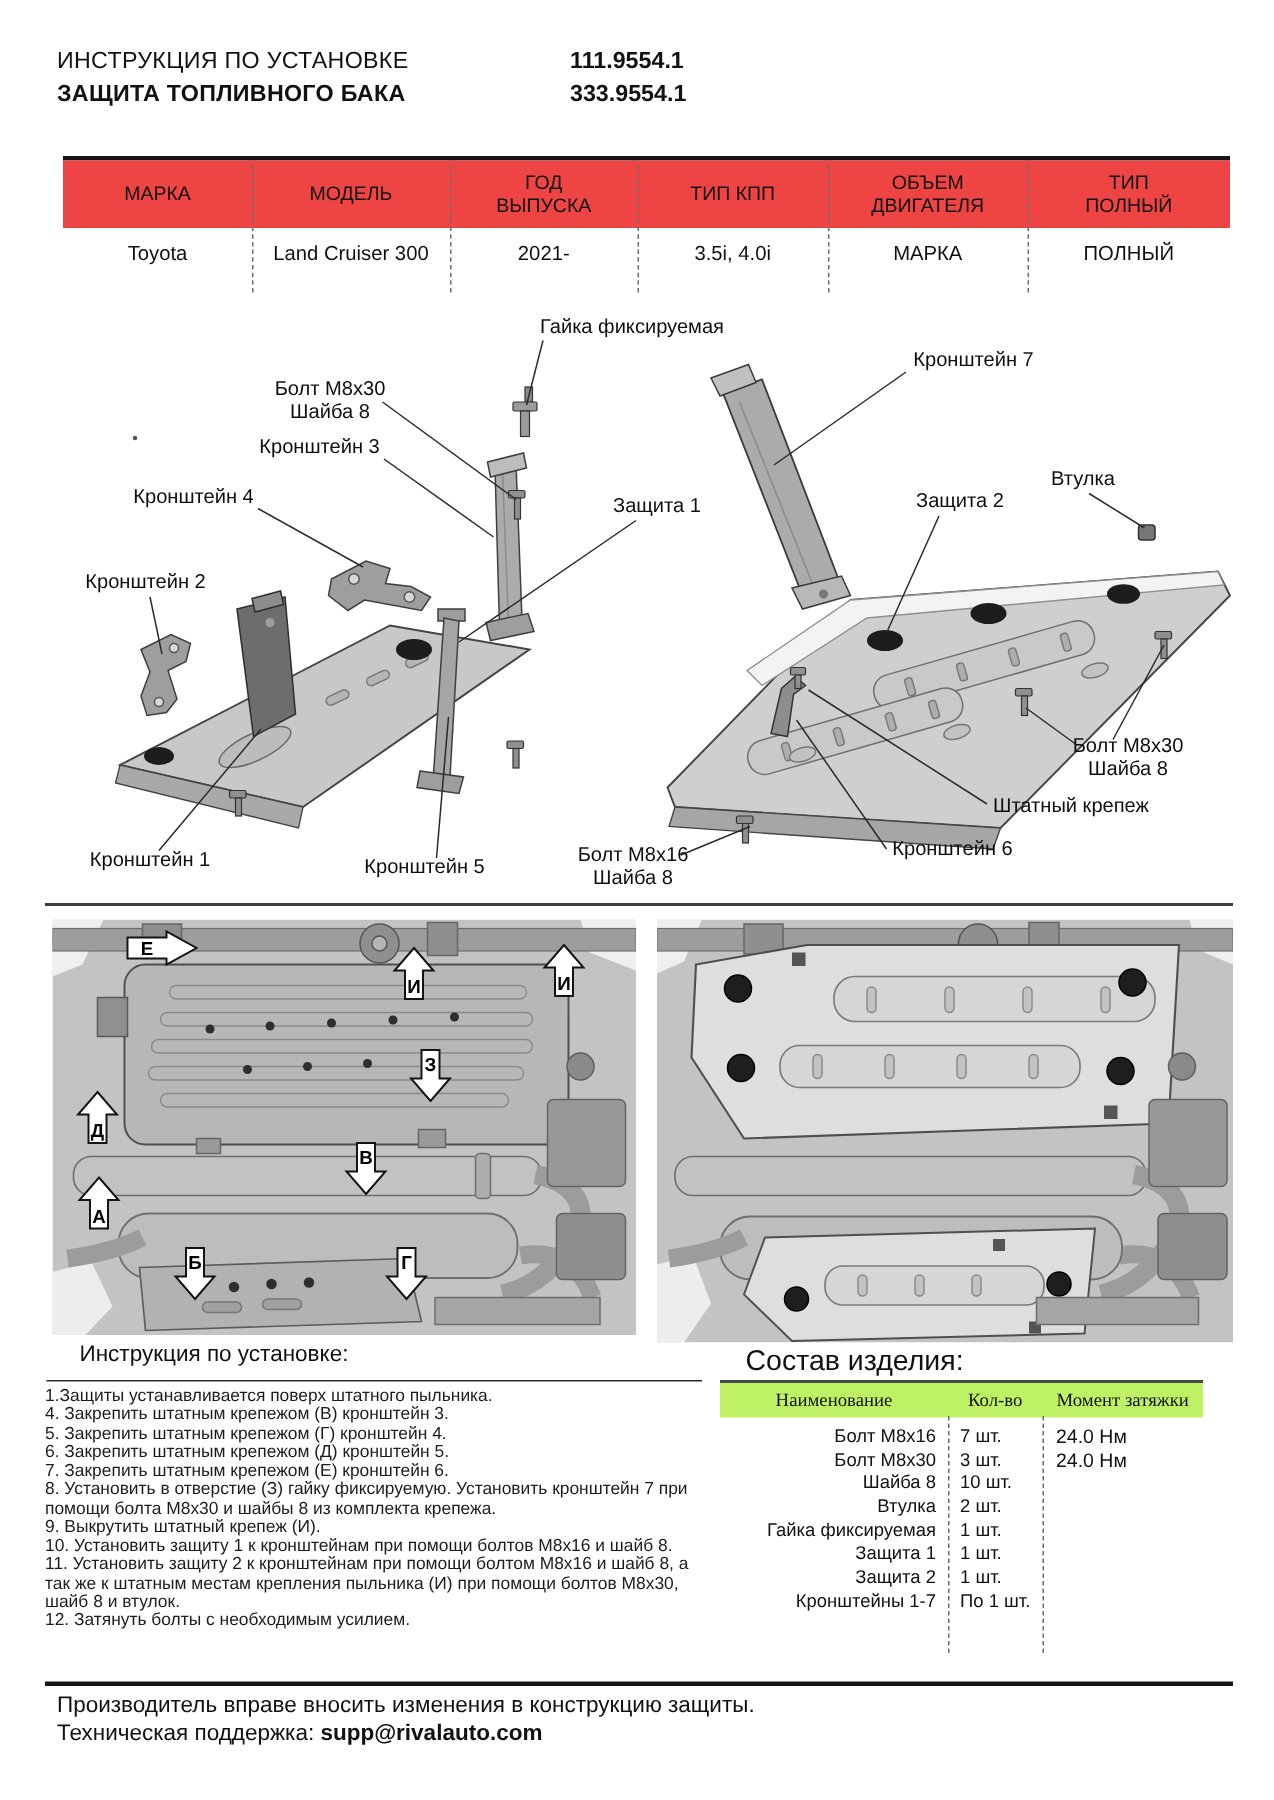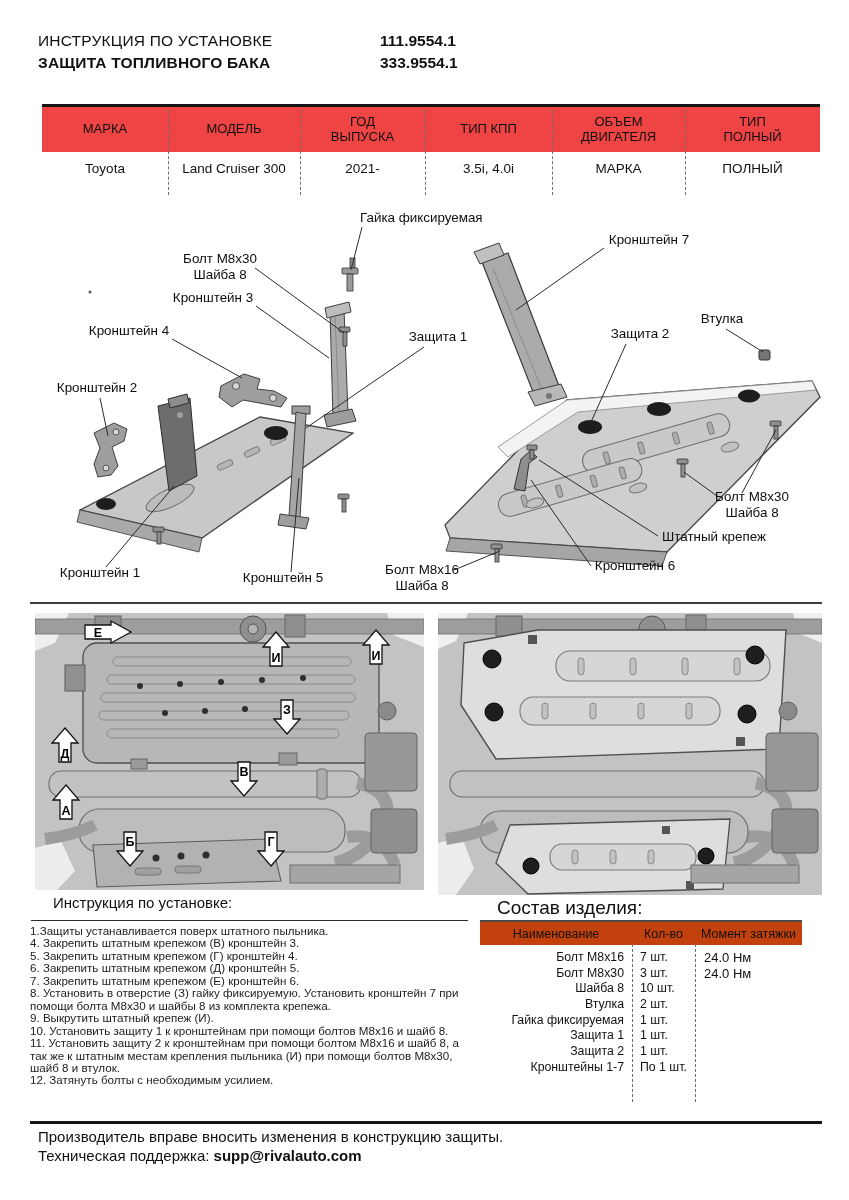--- a/index.html
+++ b/index.html
@@ -28,21 +28,21 @@
   #rule-bottom{left:30px;top:1121px;width:792px;height:3px;background:#161616;}
   #instr-rule{left:31px;top:920px;width:437px;height:1px;background:#2a2a2a;}
 
   
   #instr-title{left:38px;top:894px;font-size:15px;font-weight:normal;margin-left:15px;}
   #instr-list{left:30px;top:925px;width:443px;font-size:11.6px;line-height:12.45px;color:#1c1c1c;}
 
   
   #comp-title{left:497px;top:897px;font-size:19px;font-weight:normal;}
   #comp-table{left:480px;top:920px;width:322px;}
-  #comp-head{display:grid;grid-template-columns:152px 63px 107px;background:#c2410c;border-top:2px solid #4a4a4a;height:23px;}
+  #comp-head{display:grid;grid-template-columns:152px 63px 107px;background:#bef264;border-top:2px solid #4a4a4a;height:23px;font-family:Liberation Serif, serif;}
   #comp-head .cell{font-size:12.5px;}
   .comp-row{display:grid;grid-template-columns:152px 63px 107px;height:15.7px;line-height:15.7px;font-size:12.3px;}
   .comp-name{text-align:right;padding-right:8px;}
   .comp-qty{text-align:left;padding-left:8px;}
   .comp-torque{text-align:left;padding-left:9px;font-size:13px;}
   .csep{position:absolute;border-left:1px dashed #6e6e6e;width:0;top:24px;height:158px;}
 
   
   #footer{left:38px;top:1128px;font-size:15px;line-height:18.5px;}
   #footer b{font-weight:bold;}

